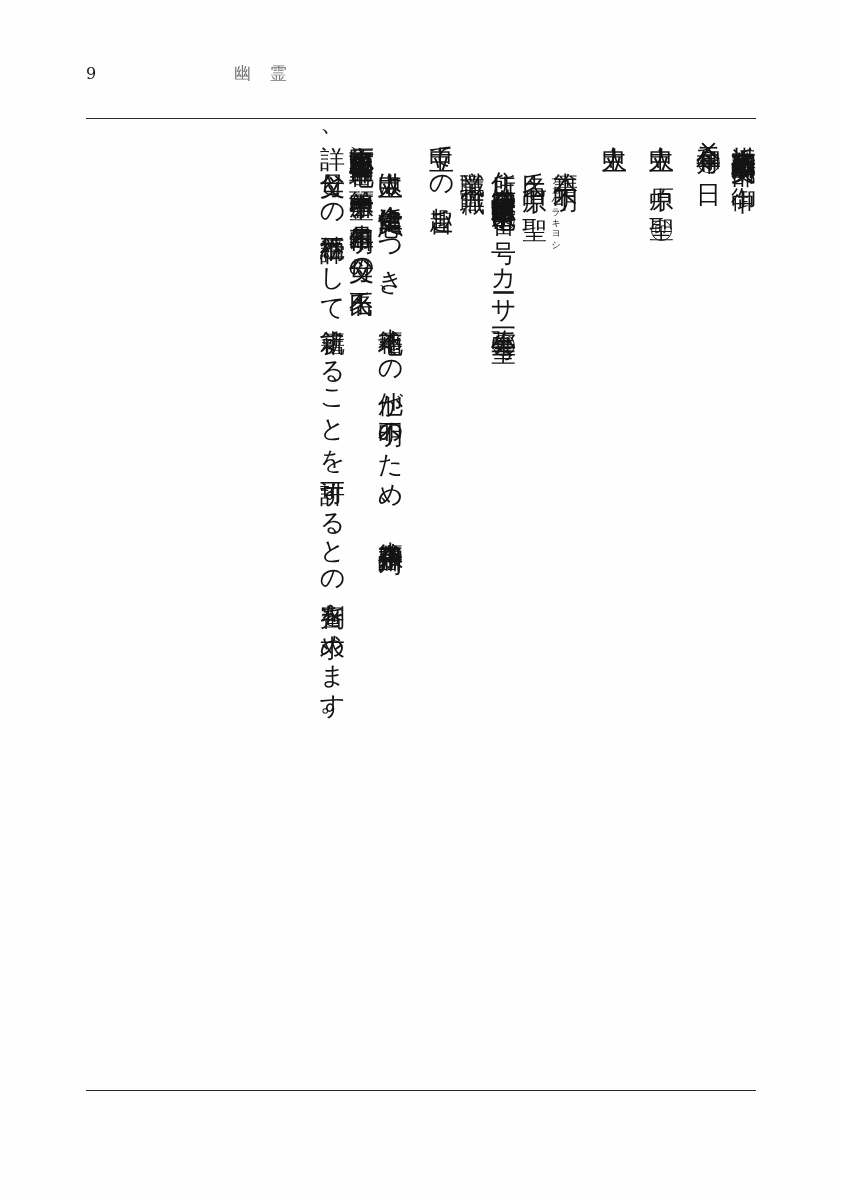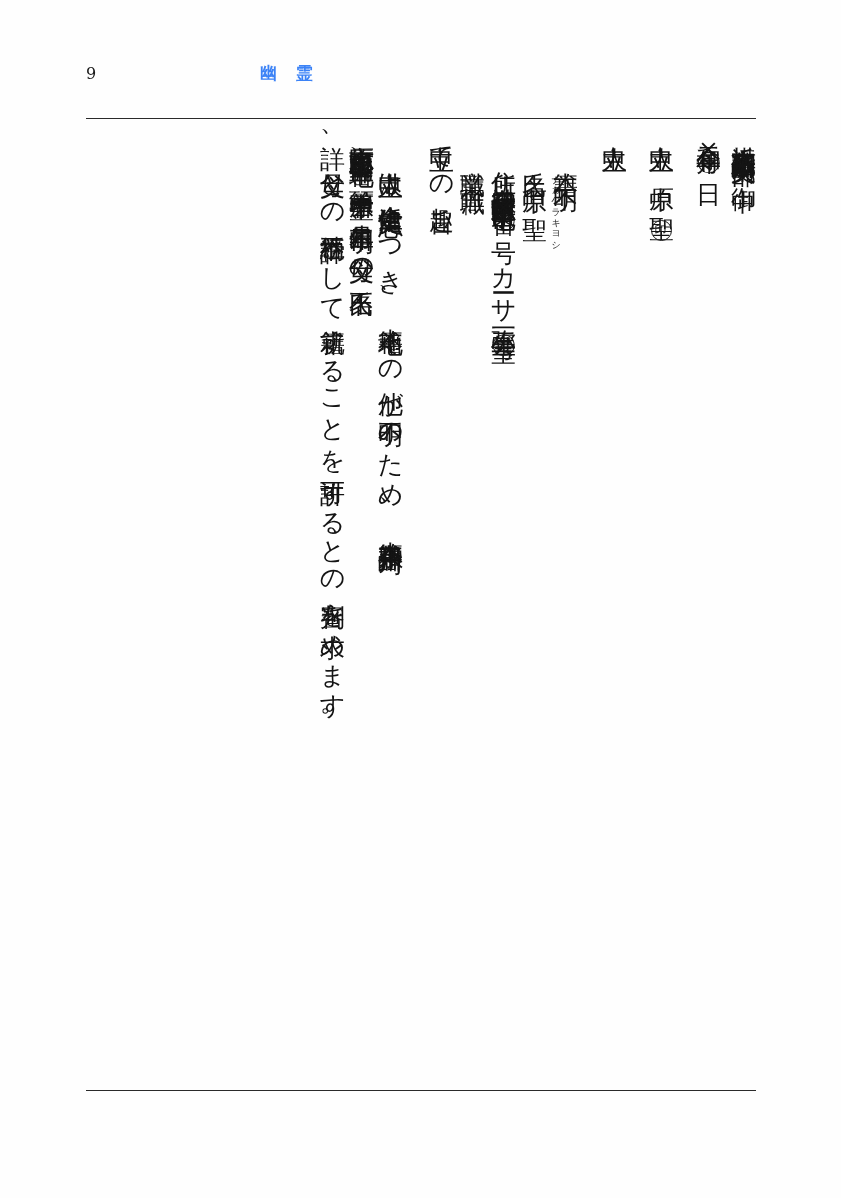--- a/index.html
+++ b/index.html
@@ -34,23 +34,22 @@
   }
   .folio {
     font-size: 16px;
     letter-spacing: 0.02em;
     color: #1a1a1a;
     width: 60px;
   }
   .head-title {
     font-size: 17px;
     letter-spacing: 1.1em;
-    color: #3b82f6;
-    margin-left: 114px;
-    font-weight: bold;
+    color: #737373;
+    margin-left: 88px;
   }
 
   
   .rule {
     position: absolute;
     left: 86px;
     width: 670px;
     height: 1px;
     background: #2a2a2a;
   }

